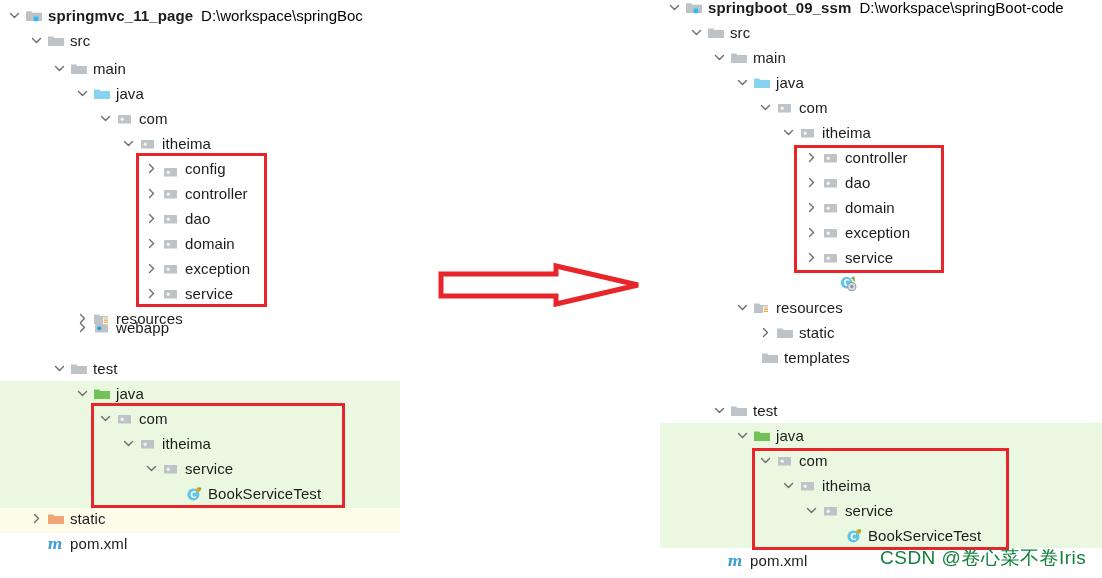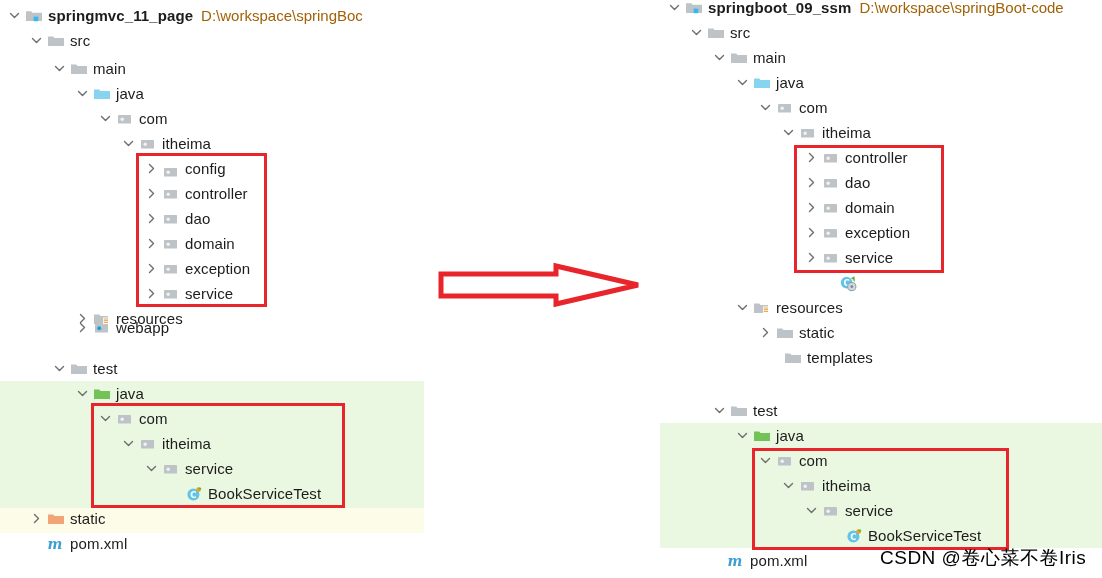--- a/index.html
+++ b/index.html
@@ -16,21 +16,20 @@
     font-size: 15px;
     color: #1c1c1c;
     -webkit-font-smoothing: antialiased;
   }
 
   
   .pane {
     position: absolute;
     top: 0;
     height: 578px;
-    padding-left: 24px;
   }
   #left-pane  { left: 0;   width: 400px; }
   #right-pane { left: 660px; width: 442px; }
 
   
   .band {
     position: absolute;
     left: 0;
     right: 0;
   }
@@ -63,21 +62,21 @@
     position: relative;
   }
   .ic svg { display: block; }
 
   .lbl {
     font-size: 15px;
     letter-spacing: 0.1px;
   }
   .lbl.bold { font-weight: bold; }
   .path {
-    color: #a16207;
+    color: #000000;
     font-size: 15px;
     margin-left: 8px;
   }
 
   
   .redbox {
     position: absolute;
     border: 3px solid #e8252a;
     box-sizing: border-box;
     background: transparent;
@@ -86,21 +85,21 @@
 
   
   #arrow { position: absolute; left: 438px; top: 262px; }
 
   
   #watermark {
     position: absolute;
     left: 880px;
     top: 545px;
     font-size: 19px;
-    color: #000000;
+    color: #15803d;
     white-space: nowrap;
     letter-spacing: 0.5px;
   }
 </style>
 </head>
 <body>
 
 <div class="pane" id="left-pane">
 
   <div class="band band-green" style="top:381px;height:127px;"></div>
@@ -635,21 +634,21 @@
         </svg>
       </span>
     <span class="ic">
         <svg width="18" height="18" viewBox="0 0 18 18">
           <path d="M1 4.4h5.2l1.3 1.6H17v8H1z" fill="#bdc3c7"></path>
         </svg>
       </span>
     <span class="lbl">static</span>
   </div>
 
-  <div class="row" style="left:105px; top:345px;">
+  <div class="row" style="left:82px; top:345px;">
     <span class="twisty blank"></span>
     <span class="ic">
         <svg width="18" height="18" viewBox="0 0 18 18">
           <path d="M1 4.4h5.2l1.3 1.6H17v8H1z" fill="#bdc3c7"></path>
         </svg>
       </span>
     <span class="lbl">templates</span>
   </div>
 
 

